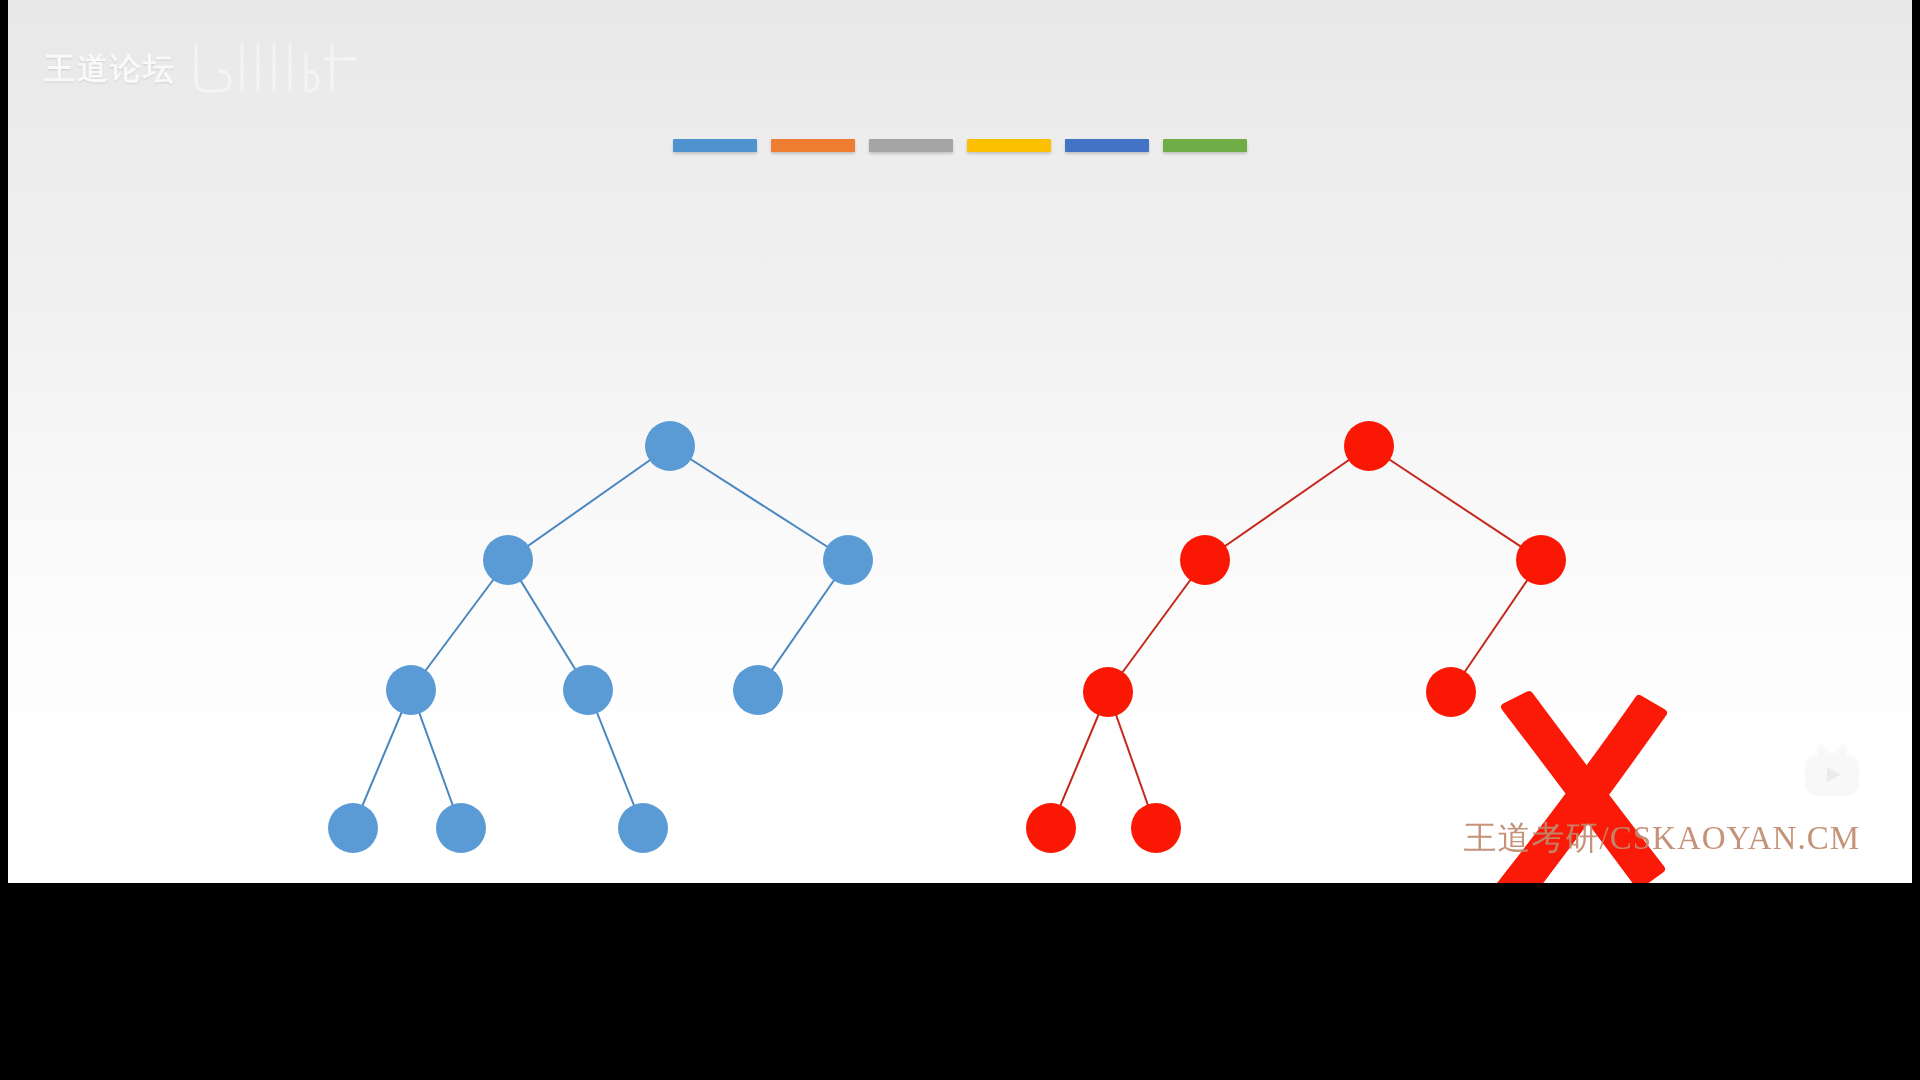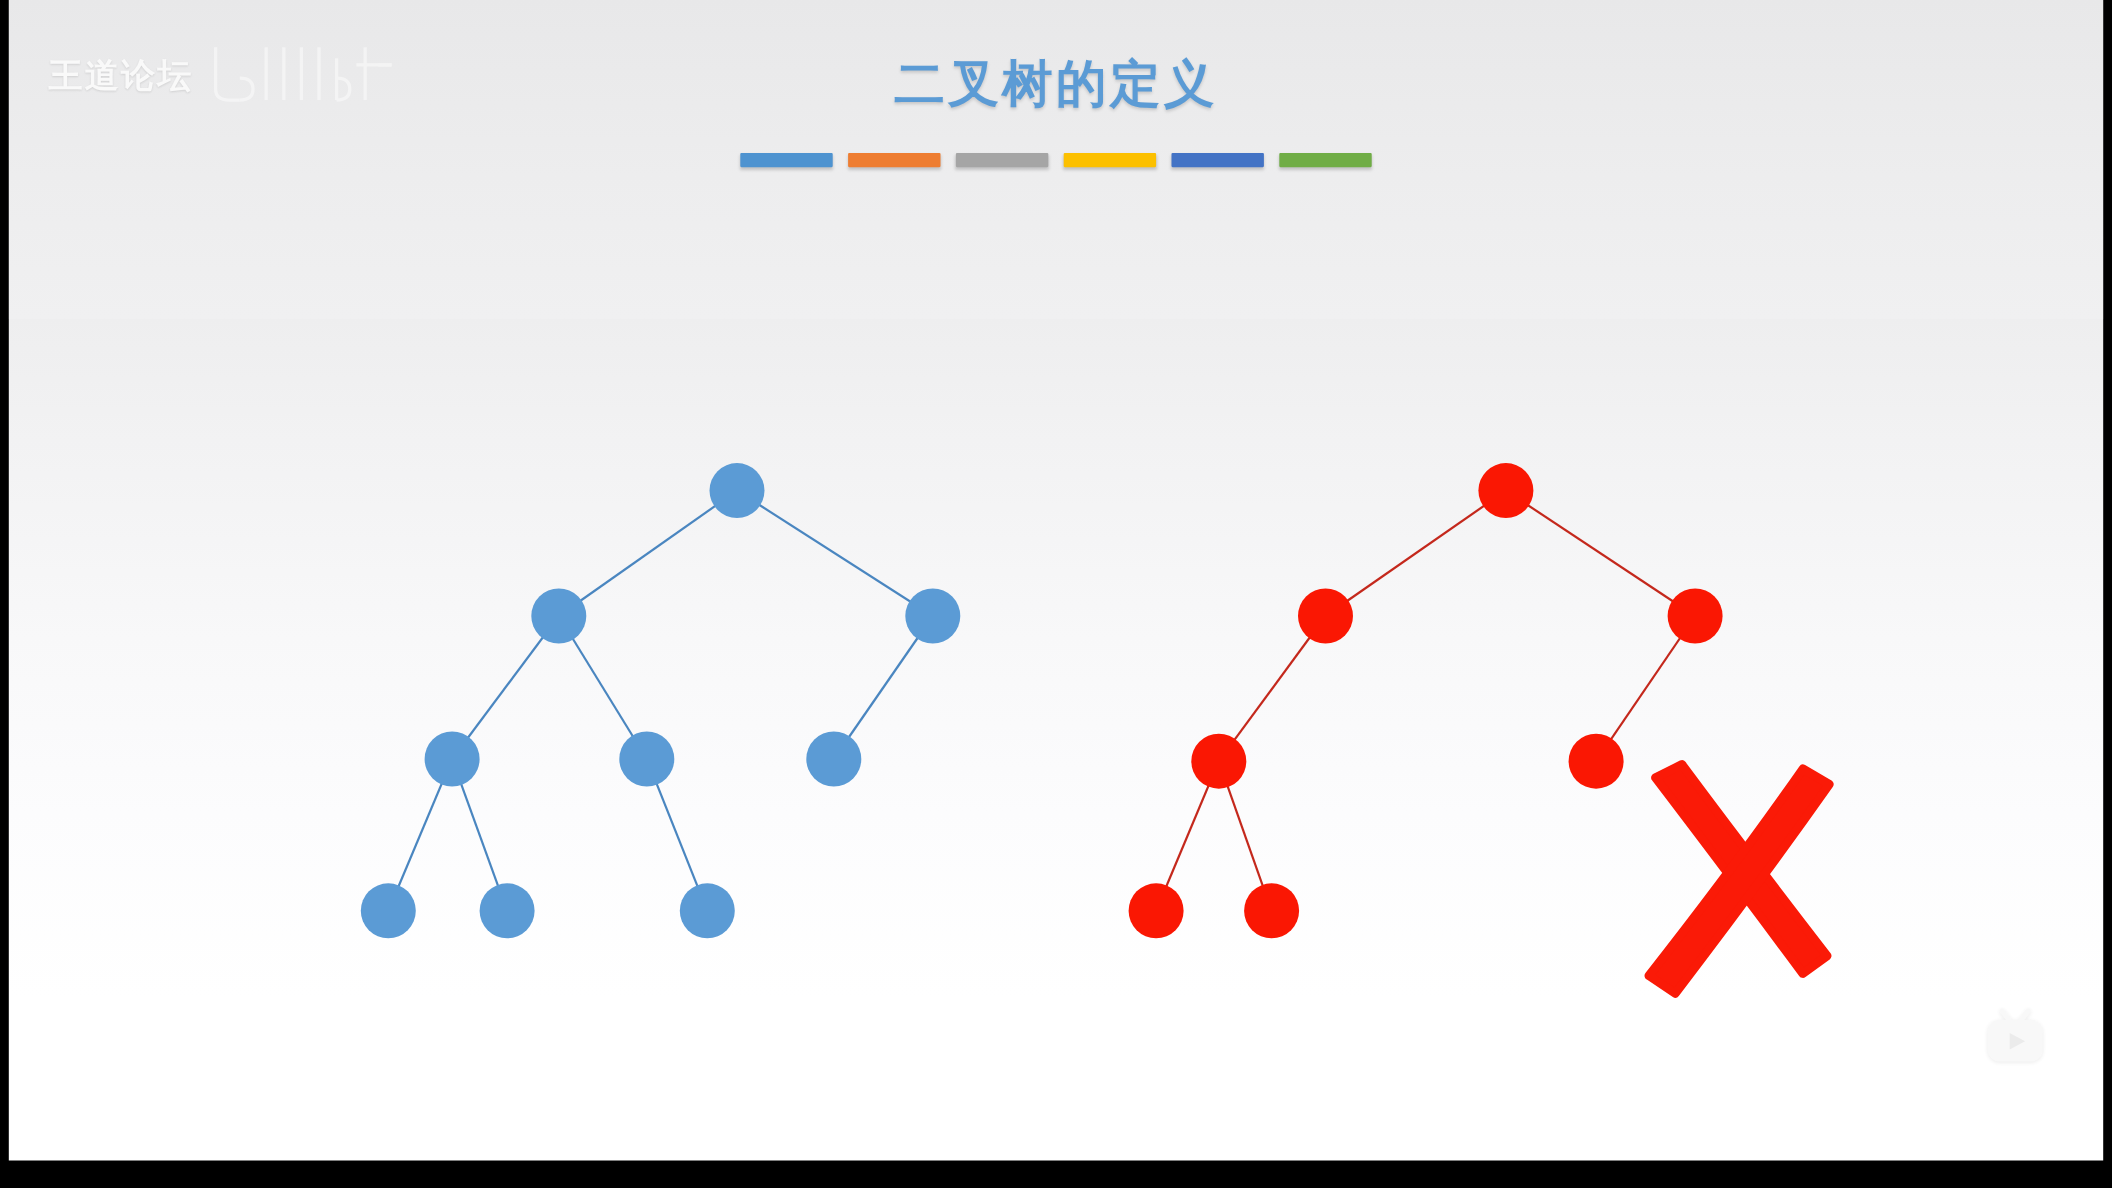--- a/index.html
+++ b/index.html
@@ -20,21 +20,21 @@
     height: 1080px;
     background: #000;
   }
 
   
   .canvas {
     position: absolute;
     left: 8px;
     top: 0;
     width: 1904px;
-    height: 1055px;
+    height: 883px;
     background: linear-gradient(180deg,
                 #e9e9ea 0%,
                 #ececed 22%,
                 #f2f2f3 38%,
                 #f8f8f9 55%,
                 #fcfcfd 70%,
                 #ffffff 86%,
                 #ffffff 100%);
     overflow: hidden;
   }
@@ -194,21 +194,20 @@
             <path d="M148 6 L148 54"></path>
             <path d="M160 22 L172 22"></path>
             <path d="M140 22 L172 22"></path>
             <path d="M34 34 Q46 34 46 44 Q46 54 34 54"></path>
             <path d="M122 34 Q134 34 134 44 Q134 54 122 54"></path>
           </g>
         </svg>
       </span>
     </div>
 
-    <div class="title">二叉树的定义</div>
 
     <div class="bars">
       <span class="bar" style="background: rgb(78, 147, 208);"></span>
       <span class="bar" style="background: rgb(238, 125, 49);"></span>
       <span class="bar" style="background: rgb(165, 165, 165);"></span>
       <span class="bar" style="background: rgb(252, 192, 0);"></span>
       <span class="bar" style="background: rgb(67, 115, 197);"></span>
       <span class="bar" style="background: rgb(112, 173, 70);"></span>
     </div>
 
@@ -261,15 +260,16 @@
     </div>
 
     <div class="corner-logo">
       <svg width="60" height="54" viewBox="0 0 60 54">
         <path d="M18 4 L25 13 M42 4 L35 13" stroke="#f7f7f7" stroke-width="4.5" stroke-linecap="round" fill="none"></path>
         <rect x="5" y="12" width="50" height="38" rx="11" ry="11" fill="#f7f7f7"></rect>
         <path d="M25 24 L39 31.5 L25 39 Z" fill="#e6e6e6"></path>
       </svg>
     </div>
 
+    <div class="footer">王道考研/CSKAOYAN.CM</div>
 
   </div>
 </div>
 
 </body></html>

